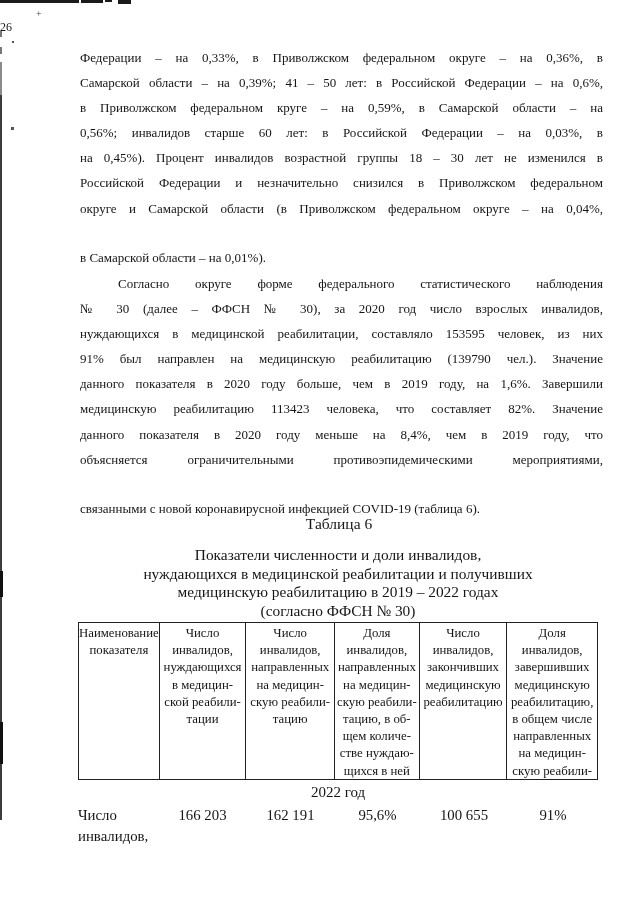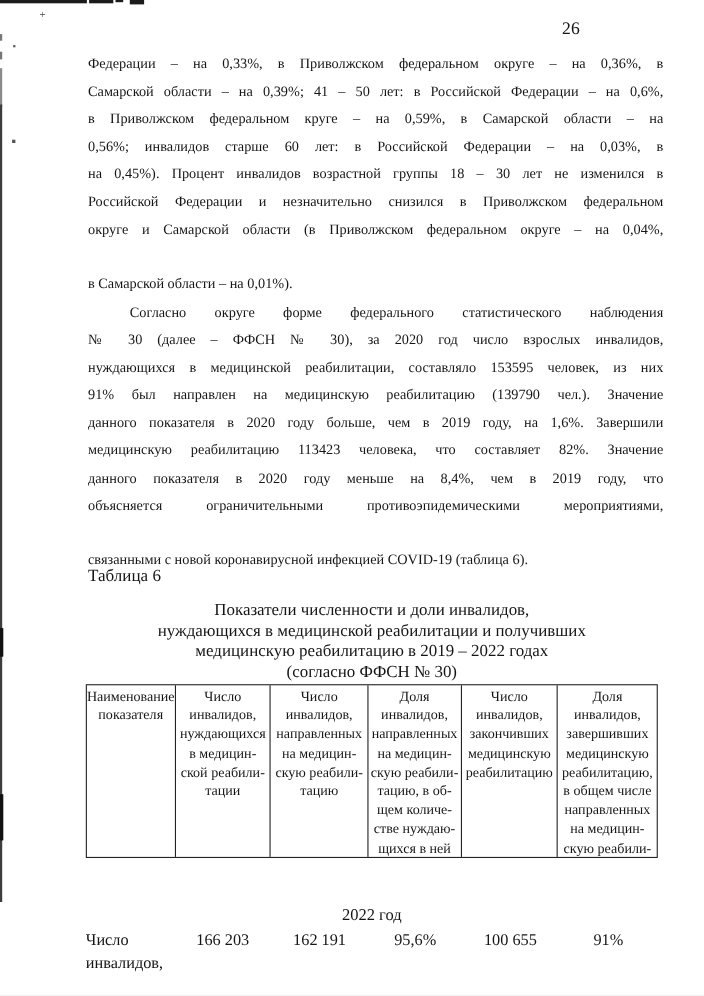--- a/index.html
+++ b/index.html
@@ -24,39 +24,39 @@
   .art-dot2 { left: 11px; top: 127px; width: 3px; height: 3px; background:#555; }
   .art-tick1 { left: 0; top: 31px; width: 2px; height: 6px; background:#777; }
   .art-tick2 { left: 0; top: 47px; width: 2px; height: 7px; background:#777; }
   .art-leftline-soft { left: 0; top: 62px; width: 2px; height: 35px; background:#8a8a8a; }
   .art-leftline { left: 0; top: 95px; width: 2px; height: 725px; background:#3d3d3d; }
   .art-leftblob1 { left: 0; top: 571px; width: 3px; height: 26px; background:#111; }
   .art-leftblob2 { left: 0; top: 722px; width: 3px; height: 42px; background:#111; }
   
   .page-number {
     position: absolute; top: 19px; left: 0; width: 527px;
-    text-align: right; font-size: 16px; line-height: 16px;
+    text-align: left; font-size: 12px; line-height: 16px;
   }
   .textblock {
     position: absolute; left: 80px; width: 523px;
   }
   .para1 { top: 45px; }
   .para2 { top: 271px; }
   .body-line {
     font-size: 13px;
     height: 25.1px;
     line-height: 25.1px;
     text-align: justify;
     text-align-last: justify;
   }
   .body-line.last { text-align-last: left; margin-top: 24px; }
   .body-line.indent { text-indent: 38px; }
   .table-caption {
     position: absolute; top: 514px; left: 80px; width: 518px;
-    text-align: left; font-size: 15.5px; line-height: 20px;
+    text-align: center; font-size: 15.5px; line-height: 20px;
   }
   .table-title {
     position: absolute; top: 546px; left: 78px; width: 520px;
     text-align: center; font-size: 15.4px; line-height: 18.5px;
   }
   
   .stats-table { position: absolute; left: 78px; top: 622px; width: 520px; }
   .thead {
     display: flex;
     border: 1.5px solid #222;
@@ -75,21 +75,21 @@
   }
   .th:last-child { border-right: none; }
   .c0 { width: 81px; }
   .c1 { width: 87px; }
   .c2 { width: 89px; }
   .c3 { width: 85px; }
   .c4 { width: 88px; }
   .c5 { width: 90px; }
   .year-row {
     width: 520px; text-align: center;
-    font-size: 15px; line-height: 21px; padding-top: 2px; margin-top: 40px;
+    font-size: 15px; line-height: 21px; padding-top: 2px;
   }
   .data-row { display: flex; padding-top: 2px; }
   .td {
     box-sizing: border-box;
     font-size: 14.8px;
     line-height: 21px;
     text-align: center;
     white-space: pre-line;
   }
   .td.name-cell { text-align: left; }

